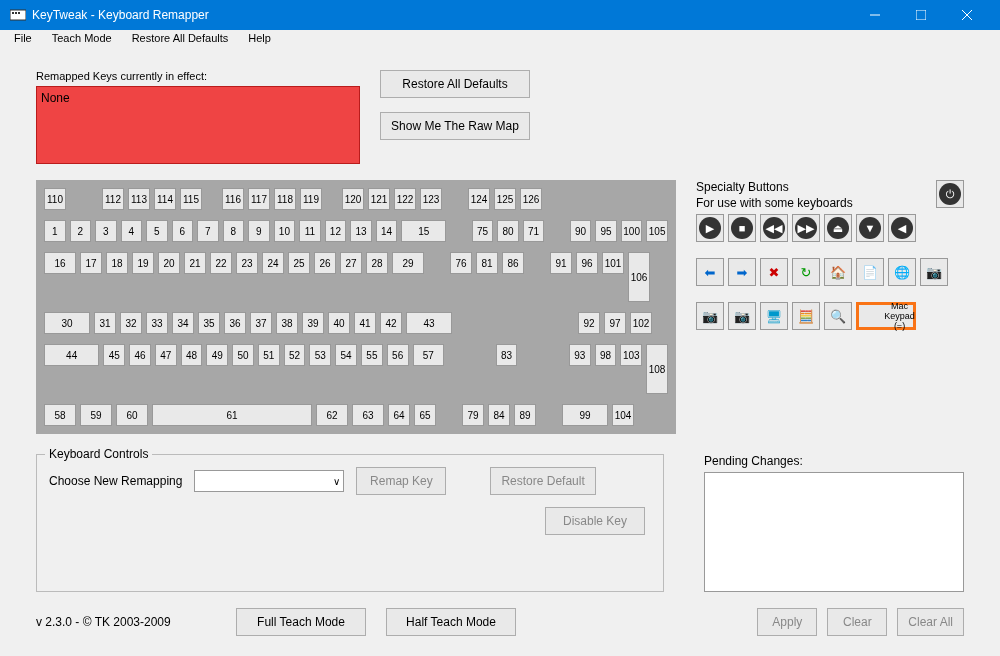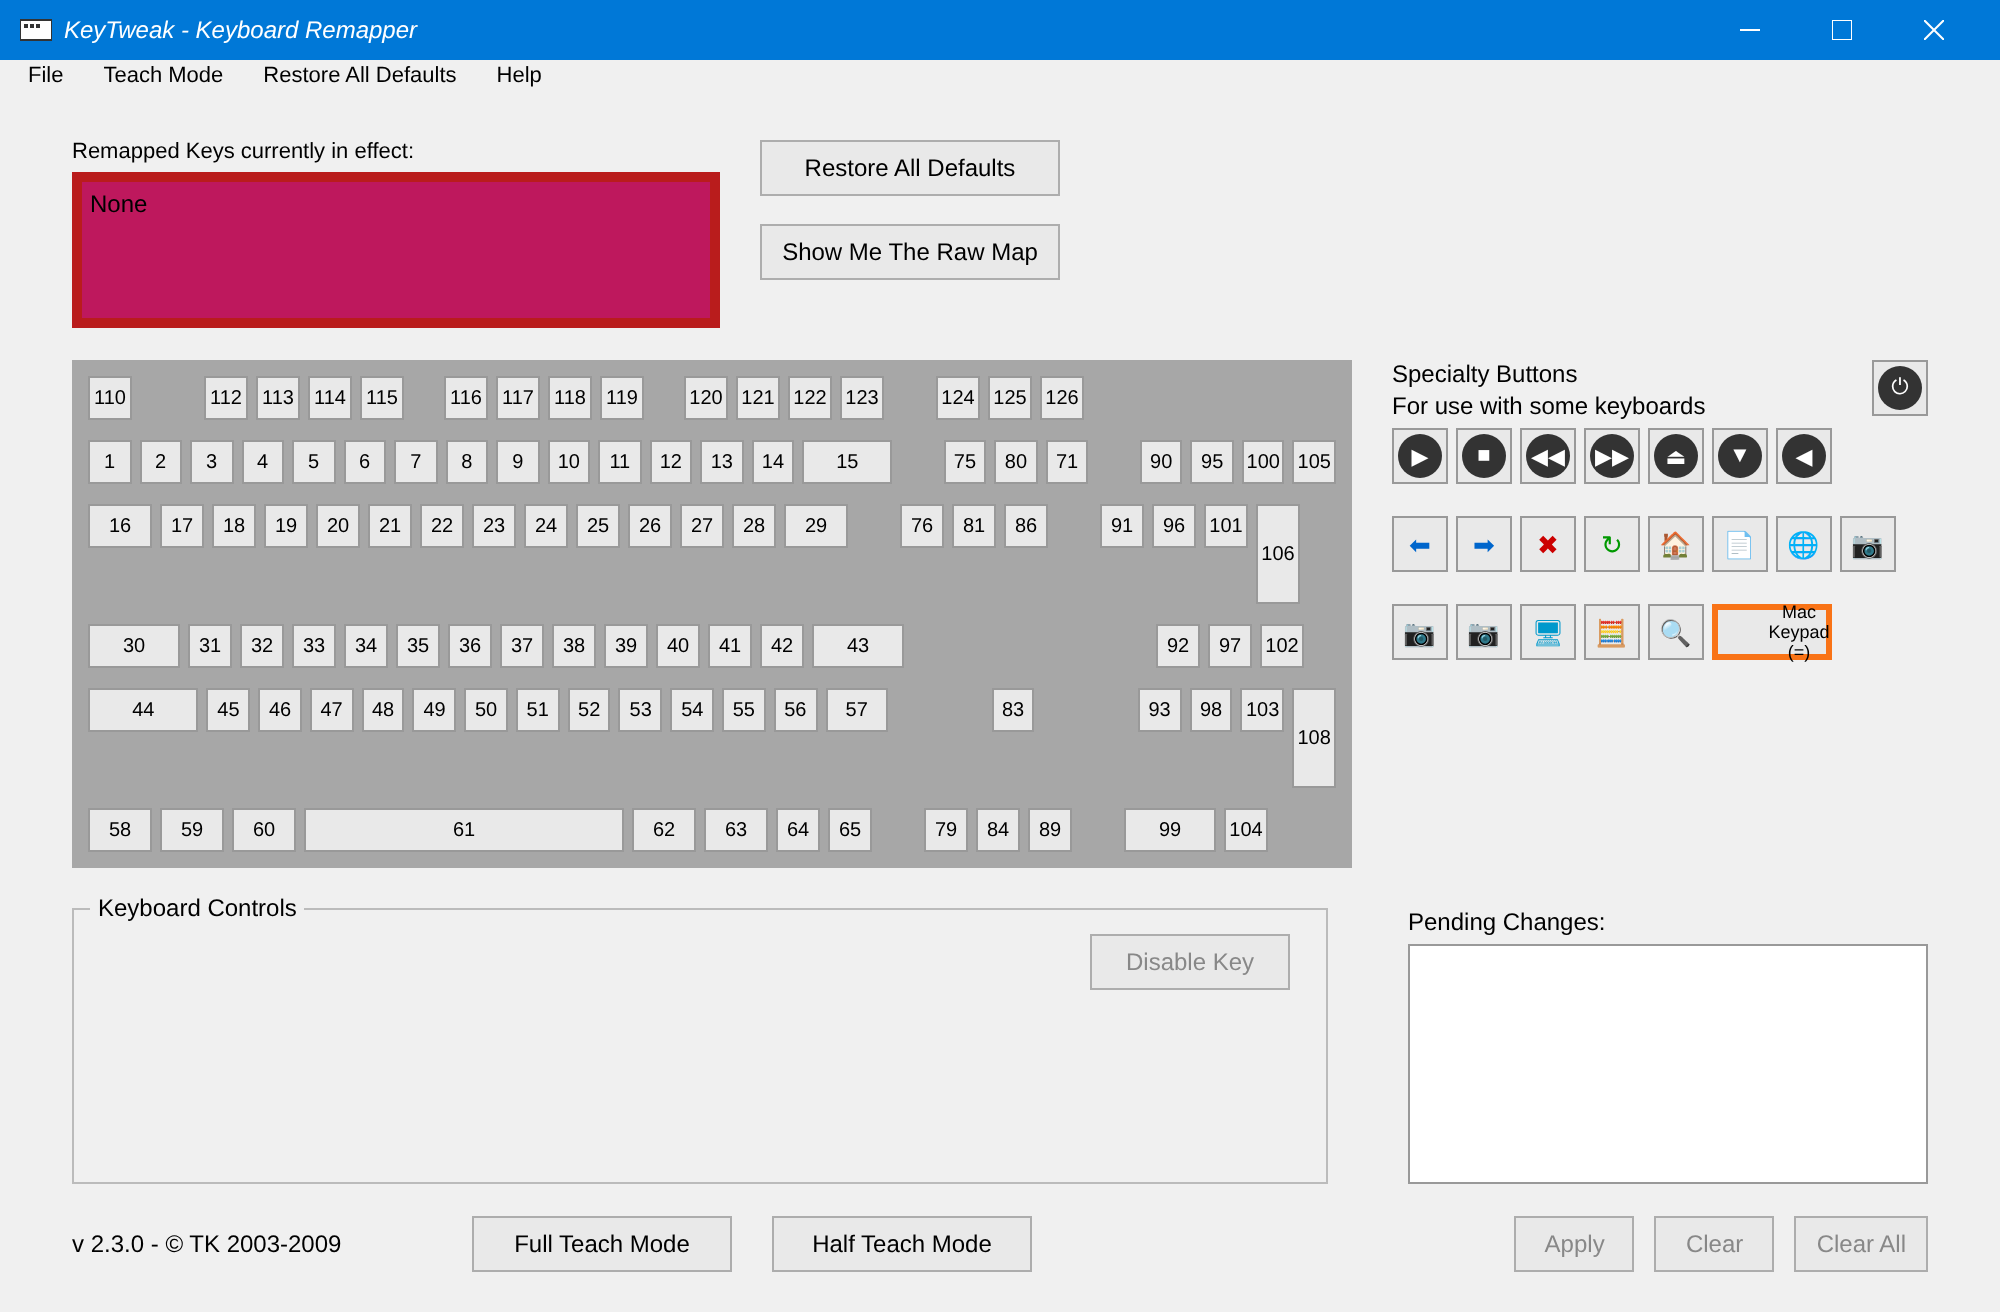--- a/index.html
+++ b/index.html
@@ -1,28 +1,28 @@
 <!DOCTYPE html>
 <html><head>
 <meta charset="utf-8">
 <style>
 * { box-sizing: border-box; margin: 0; padding: 0; }
 body { font-family: Tahoma, Arial, sans-serif; font-size: 11px; background: #f0f0f0; width: 1000px; height: 656px; overflow: hidden; }
-.title-bar { background: #0078d7; color: white; height: 30px; display: flex; align-items: center; padding: 0 10px; justify-content: space-between; font-style: italic; }
+.title-bar { background: #0078d7; color: white; height: 30px; display: flex; align-items: center; padding: 0 10px; justify-content: space-between; }
 .title-left { display: flex; align-items: center; gap: 6px; }
 .title-icon { width: 16px; height: 16px; }
 .title-text { font-size: 12px; }
 .title-controls { display: flex; gap: 0; }
 .title-btn { width: 46px; height: 30px; display: flex; align-items: center; justify-content: center; color: white; }
 .menu-bar { background: #f0f0f0; height: 22px; display: flex; align-items: flex-start; padding: 0 6px; gap: 4px; }
 .menu-item { padding: 2px 8px; cursor: default; }
 .content { padding: 18px 36px; }
 .section-row { display: flex; gap: 20px; margin-bottom: 16px; }
 .remapped-label { margin-bottom: 4px; display: block; }
-.remapped-box { width: 324px; height: 78px; background: #be185d; border: 5px solid #b91c1c; padding: 4px; font-size: 12px; }
+.remapped-box { width: 324px; height: 78px; background: #ef4444; border: 1px solid #b91c1c; padding: 4px; font-size: 12px; }
 .btn-stack { display: flex; flex-direction: column; gap: 14px; }
 .std-btn { background: #e9e9e9; border: 1px solid #adadad; padding: 6px 10px; min-width: 150px; font-size: 12px; cursor: default; text-align: center; }
 .std-btn.disabled { color: #888; }
 .main-row { display: flex; gap: 20px; }
 .keyboard-area { width: 640px; }
 .keyboard { background: #a7a7a7; padding: 8px; }
 .kb-row { display: flex; gap: 4px; margin-bottom: 10px; }
 .kb-row:last-child { margin-bottom: 0; }
 .key { background: #e9e9e9; border: 1px solid #999; height: 22px; display: flex; align-items: center; justify-content: center; font-size: 10px; cursor: default; }
 .key.w1 { width: 22px; }
@@ -320,20 +320,29 @@
             <span style="color:#cc9900;">🔍</span>
           </div>
         <div class="mac-btn">Mac Keypad (=)</div>
       </div>
     </div>
   </div>
 
   <div class="controls-section" style="display:flex; gap:40px;">
     <div class="fieldset">
       <div class="fieldset-legend">Keyboard Controls</div>
+      <div class="ctrl-row">
+        <span>Choose New Remapping</span>
+        <div class="combo">
+            <span class="combo-arrow">∨</span>
+          </div>
+        <div class="std-btn disabled" style="min-width:90px;">Remap Key</div>
+        <div style="width:20px;"></div>
+        <div class="std-btn disabled" style="min-width:100px;">Restore Default</div>
+      </div>
       <div class="ctrl-row" style="justify-content:flex-end; margin-right:6px;">
         <div class="std-btn disabled" style="min-width:100px;">Disable Key</div>
       </div>
     </div>
     <div>
       <div class="pending-label">Pending Changes:</div>
       <div class="pending-box"></div>
     </div>
   </div>
 

